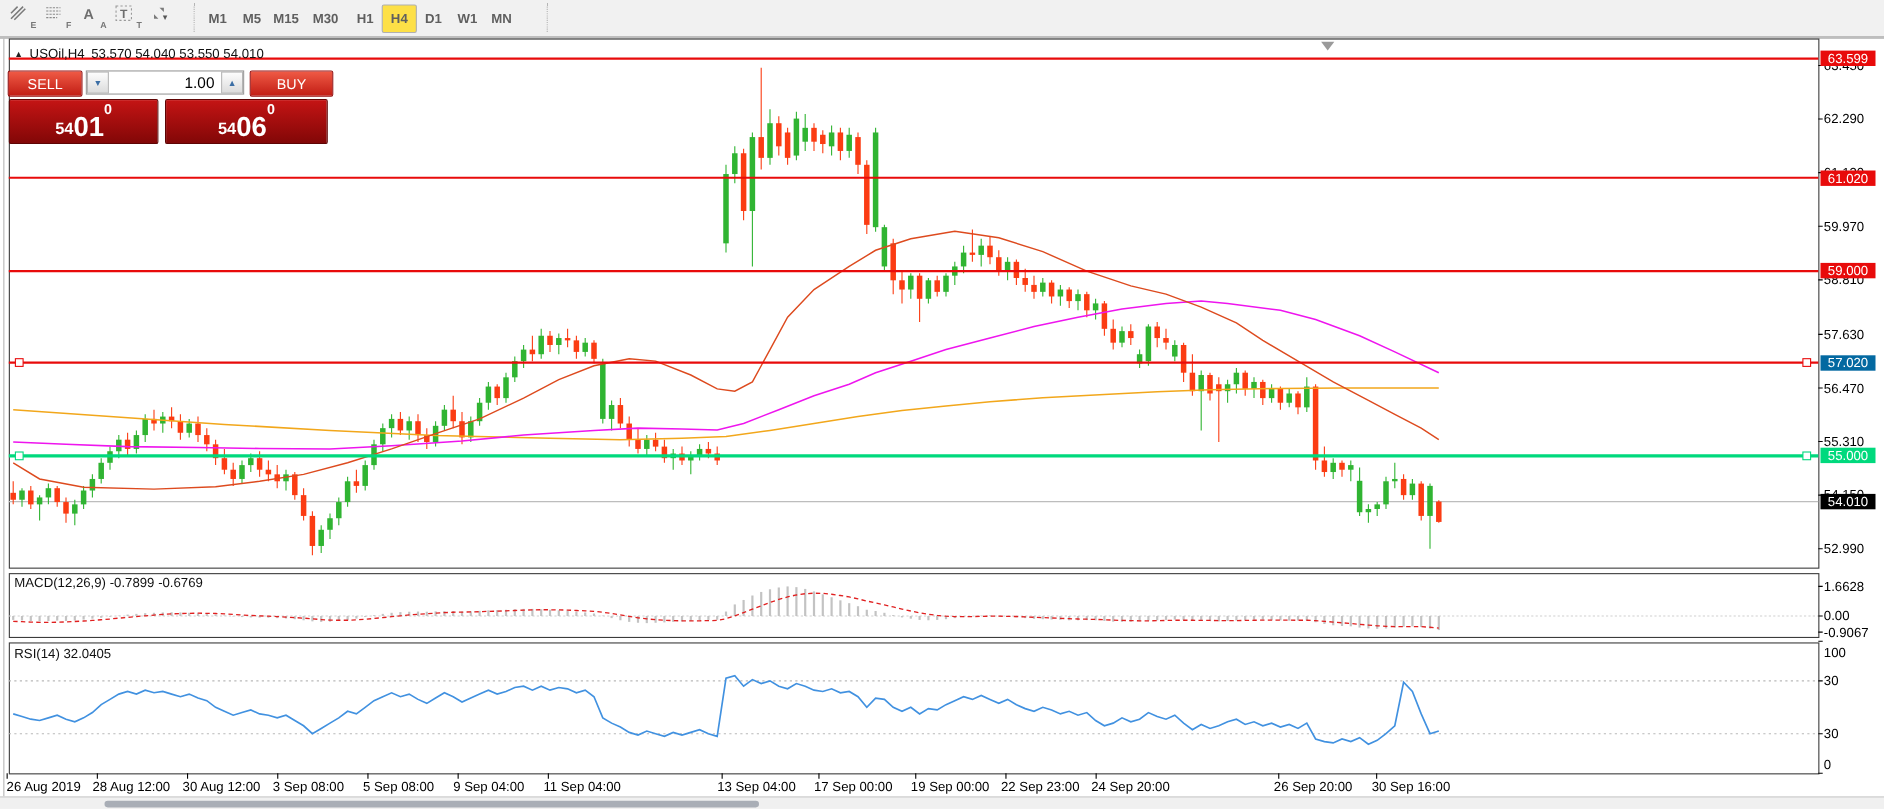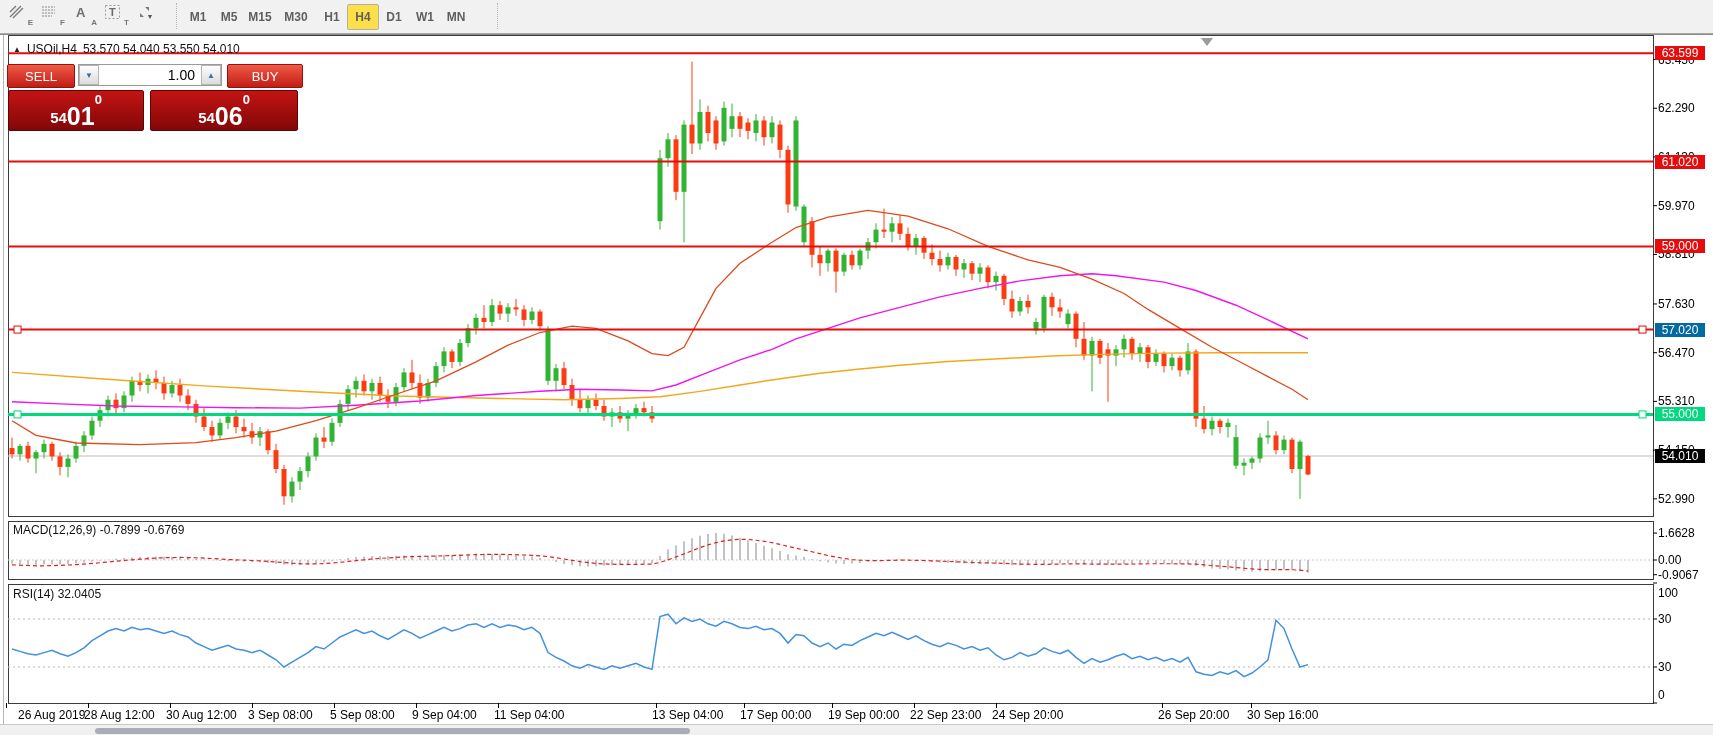--- a/index.html
+++ b/index.html
@@ -702,21 +702,21 @@
       <div class="tick-label" style="top: 660px;">30</div>
       <div class="tick-label" style="top: 688px;">0</div>
       <div class="badge" style="top: 46.262px; background: rgb(232, 11, 11);">63.599</div>
       <div class="badge" style="top: 154.58px; background: rgb(232, 11, 11);">61.020</div>
       <div class="badge" style="top: 239.42px; background: rgb(232, 11, 11);">59.000</div>
       <div class="badge" style="top: 322.58px; background: #0369a1;">57.020</div>
       <div class="badge" style="top: 407.42px; background: rgb(0, 217, 125);">55.000</div>
       <div class="badge" style="top: 449px; background: rgb(0, 0, 0);">54.010</div>
     </div>
   <div id="date-axis">
-      <div class="date-label" style="left: 18px;">26 Aug 2019</div>
+      <div class="date-label" style="left: 6px;">26 Aug 2019</div>
       <div class="date-label" style="left: 84px;">28 Aug 12:00</div>
       <div class="date-label" style="left: 166px;">30 Aug 12:00</div>
       <div class="date-label" style="left: 248px;">3 Sep 08:00</div>
       <div class="date-label" style="left: 330px;">5 Sep 08:00</div>
       <div class="date-label" style="left: 412px;">9 Sep 04:00</div>
       <div class="date-label" style="left: 494px;">11 Sep 04:00</div>
       <div class="date-label" style="left: 652px;">13 Sep 04:00</div>
       <div class="date-label" style="left: 740px;">17 Sep 00:00</div>
       <div class="date-label" style="left: 828px;">19 Sep 00:00</div>
       <div class="date-label" style="left: 910px;">22 Sep 23:00</div>

